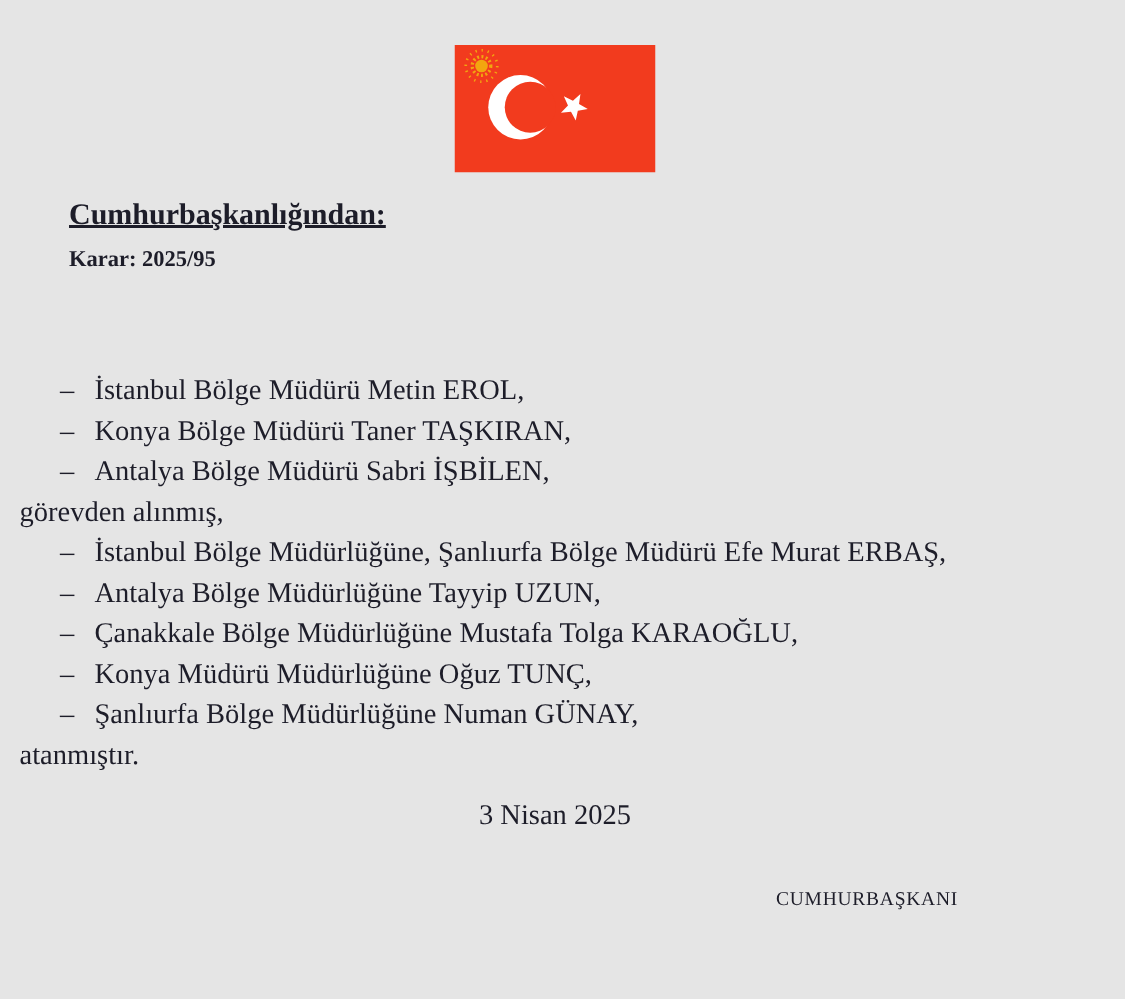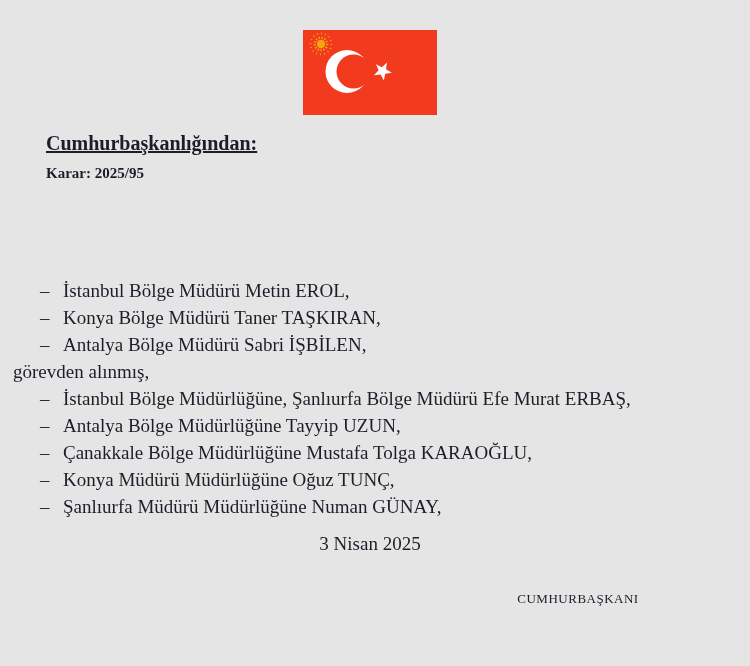--- a/index.html
+++ b/index.html
@@ -49,21 +49,20 @@
     text-align: justify;
     text-align-last: justify;
   }
   .body-block {
     position: absolute;
     left: 13px;
     top: 247px;
     width: 724px;
     font-size: 19px;
     line-height: 27px;
-    margin-top: 30px;
   }
   .list-line { padding-left: 27px; }
   .dash {
     display: inline-block;
     width: 23px;
   }
   .closing { padding-left: 0; }
   .date-line {
     position: absolute;
     left: 0;
@@ -133,22 +132,23 @@
     <div class="list-line">
       <span class="dash">–</span><span>Antalya Bölge Müdürlüğüne Tayyip UZUN,</span>
     </div>
     <div class="list-line">
       <span class="dash">–</span><span>Çanakkale Bölge Müdürlüğüne Mustafa Tolga KARAOĞLU,</span>
     </div>
     <div class="list-line">
       <span class="dash">–</span><span>Konya Müdürü Müdürlüğüne Oğuz TUNÇ,</span>
     </div>
     <div class="list-line">
-      <span class="dash">–</span><span>Şanlıurfa Müdürü Müdürlüğüne Numan GÜNAY,</span>
+      <span class="dash">–</span><span>Şanlıurfa Bölge Müdürlüğüne Numan GÜNAY,</span>
     </div>
+    <div class="closing">atanmıştır.</div>
   </div>
 
   <div class="date-line">3 Nisan 2025</div>
 
   <div class="signature">
     <div class="sig-title">CUMHURBAŞKANI</div>
   </div>
 
 </div>
 

